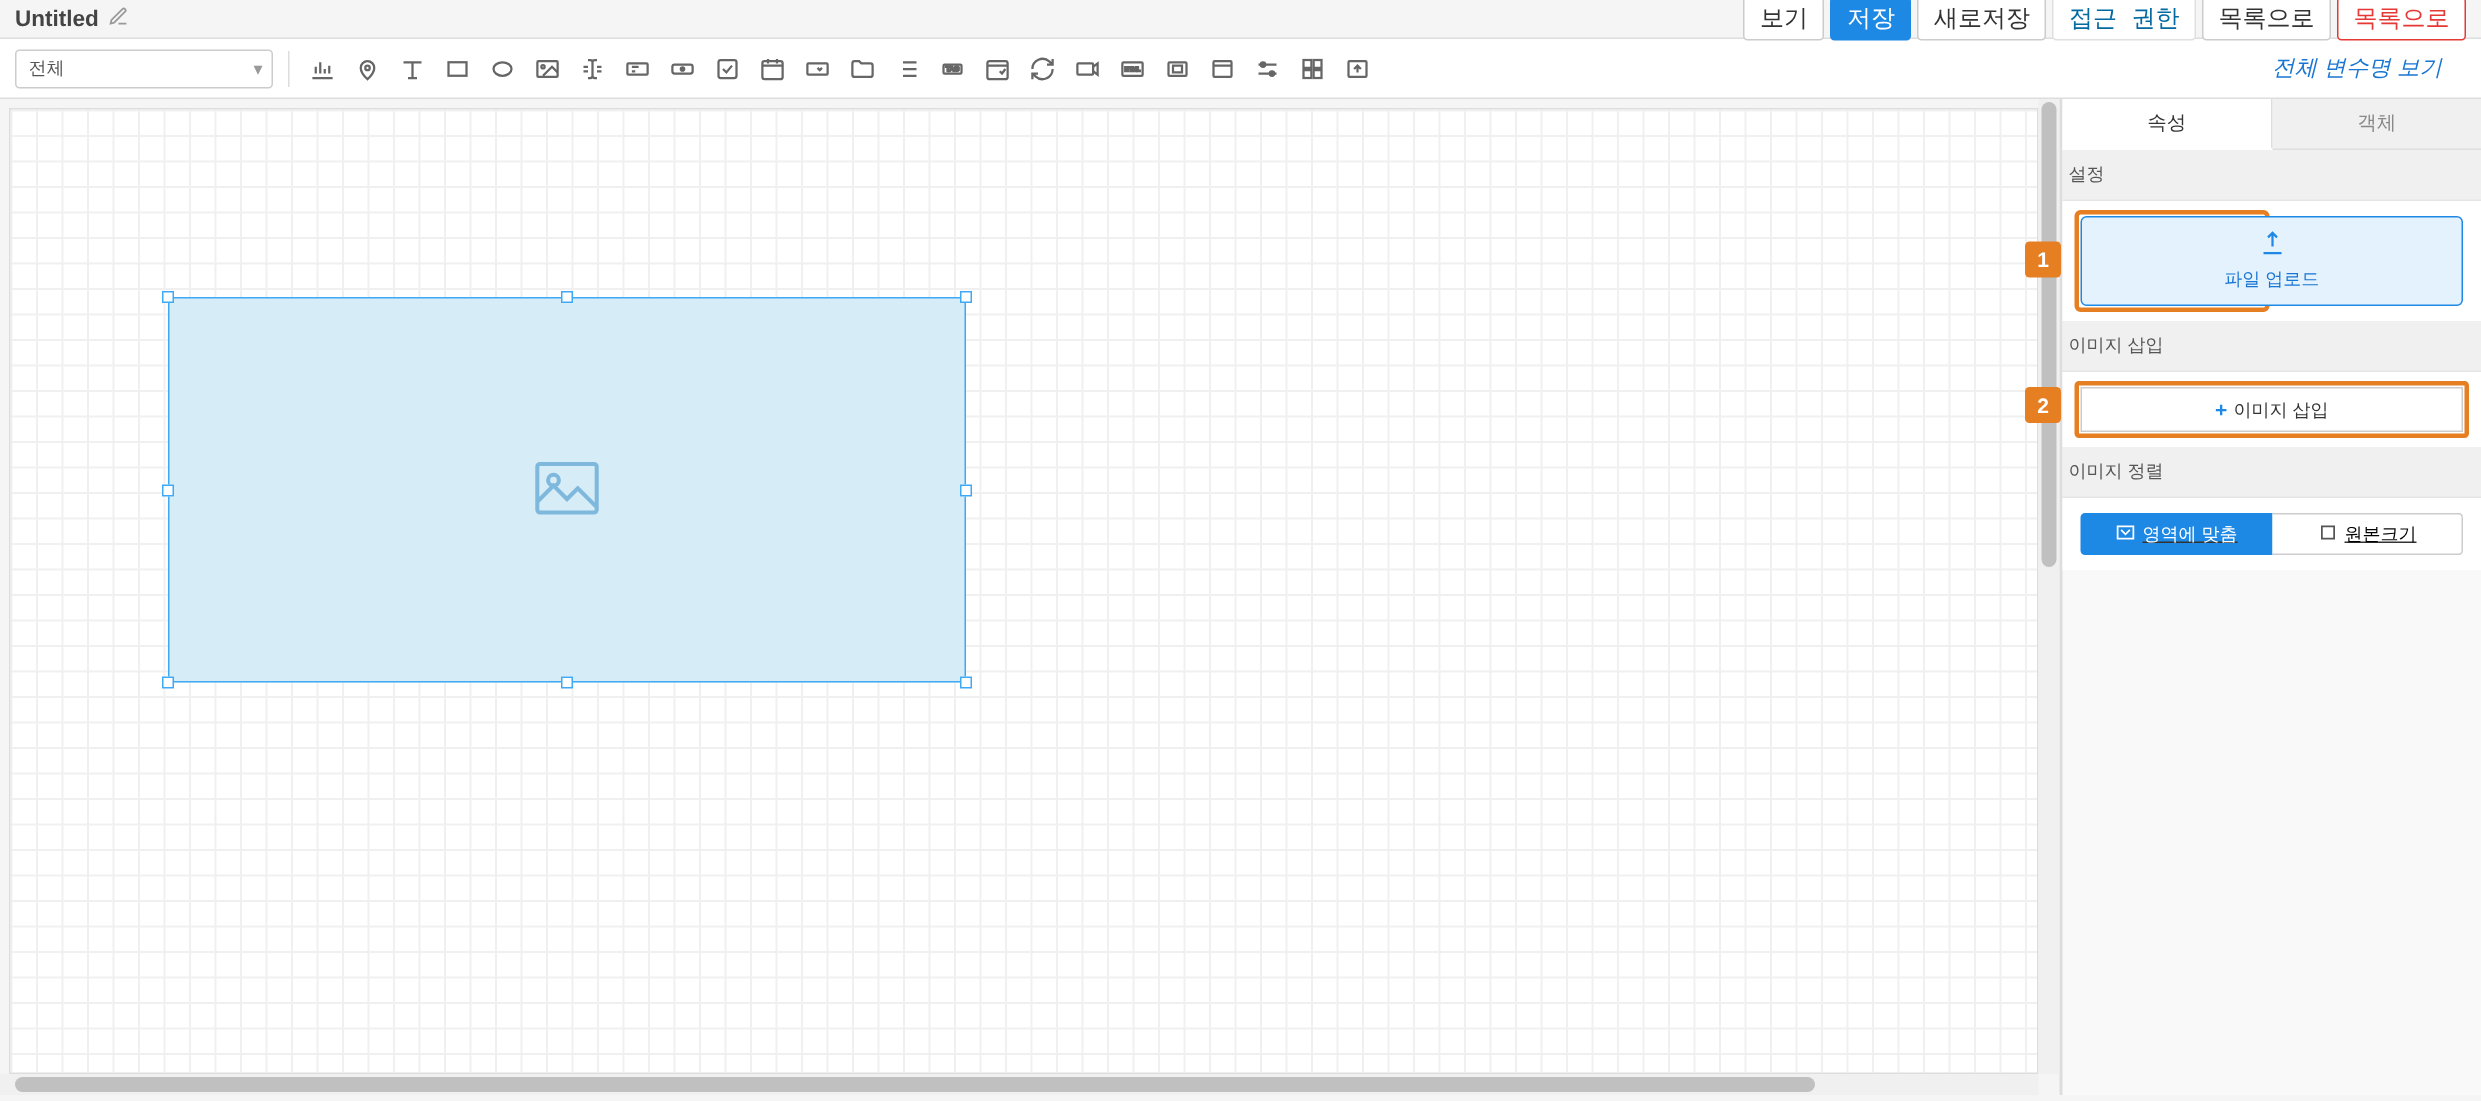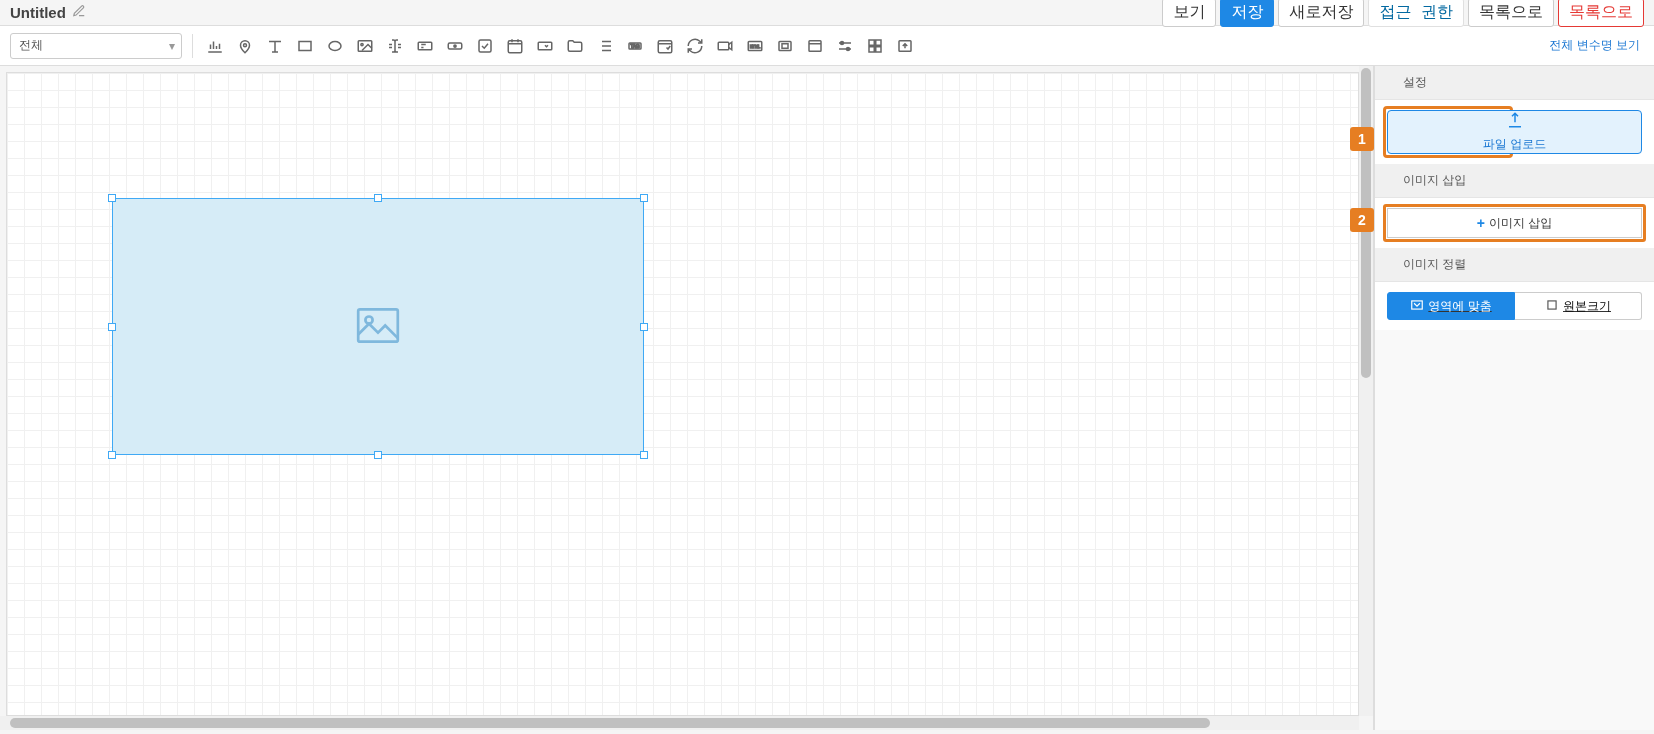--- a/index.html
+++ b/index.html
@@ -93,23 +93,24 @@
   align-items: center;
   justify-content: center;
   cursor: pointer;
   color: #666;
   border-radius: 3px;
 }
 .tool-icon svg { width: 18px; height: 18px; }
 .toolbar-spacer { flex: 1; }
 .var-link {
   color: #1976d2;
-  font-size: 12px;
-  cursor: pointer;
-  margin-right: 4px;
+  font-size: 15px;
+  cursor: pointer;
+  margin-right: 16px;
+  font-style: italic;
 }
 
 .main-area {
   display: flex;
   height: calc(734px - 30px - 40px);
 }
 .canvas-area {
   flex: 1;
   position: relative;
   overflow: hidden;
@@ -205,38 +206,38 @@
   border-right: 1px solid #ddd;
 }
 .ptab.active {
   background: #fff;
   color: #333;
   border-bottom: 2px solid #fff;
   margin-bottom: -1px;
 }
 .ptab:last-child { border-right: none; }
 .section-header {
-  padding: 8px 28px;
+  padding: 8px 4px;
   font-size: 12px;
   color: #555;
   background: #f0f0f0;
   border-bottom: 1px solid #e5e5e5;
 }
 .section-body {
   padding: 10px 12px;
   background: #fff;
 }
 .option-row {
   display: flex;
   gap: 8px;
   position: relative;
 }
 .option-card {
   flex: 1;
-  height: 44px;
+  height: 60px;
   border: 1px solid #ccc;
   border-radius: 4px;
   background: #fff;
   display: flex;
   flex-direction: column;
   align-items: center;
   justify-content: center;
   gap: 4px;
   font-size: 12px;
   cursor: pointer;
@@ -507,20 +508,24 @@
     </div>
     <div class="vscroll">
         <div class="vscroll-thumb"></div>
       </div>
     <div class="hscroll">
         <div class="hscroll-thumb"></div>
       </div>
   </div>
 
   <div class="side-panel">
+    <div class="panel-tabs">
+      <div class="ptab active">속성</div>
+      <div class="ptab">객체</div>
+    </div>
 
     <div class="section-header">설정</div>
     <div class="section-body">
       <div class="option-row">
         <div class="callout c1">1</div>
         <div class="highlight-box hl1"></div>
         <div class="option-card selected">
           <span>
             <svg width="20" height="18" viewBox="0 0 24 24" fill="none" stroke="#1e88e5" stroke-width="2">
                 <path d="M12 3v12m-4-8l4-4 4 4M4 21h16"></path>

